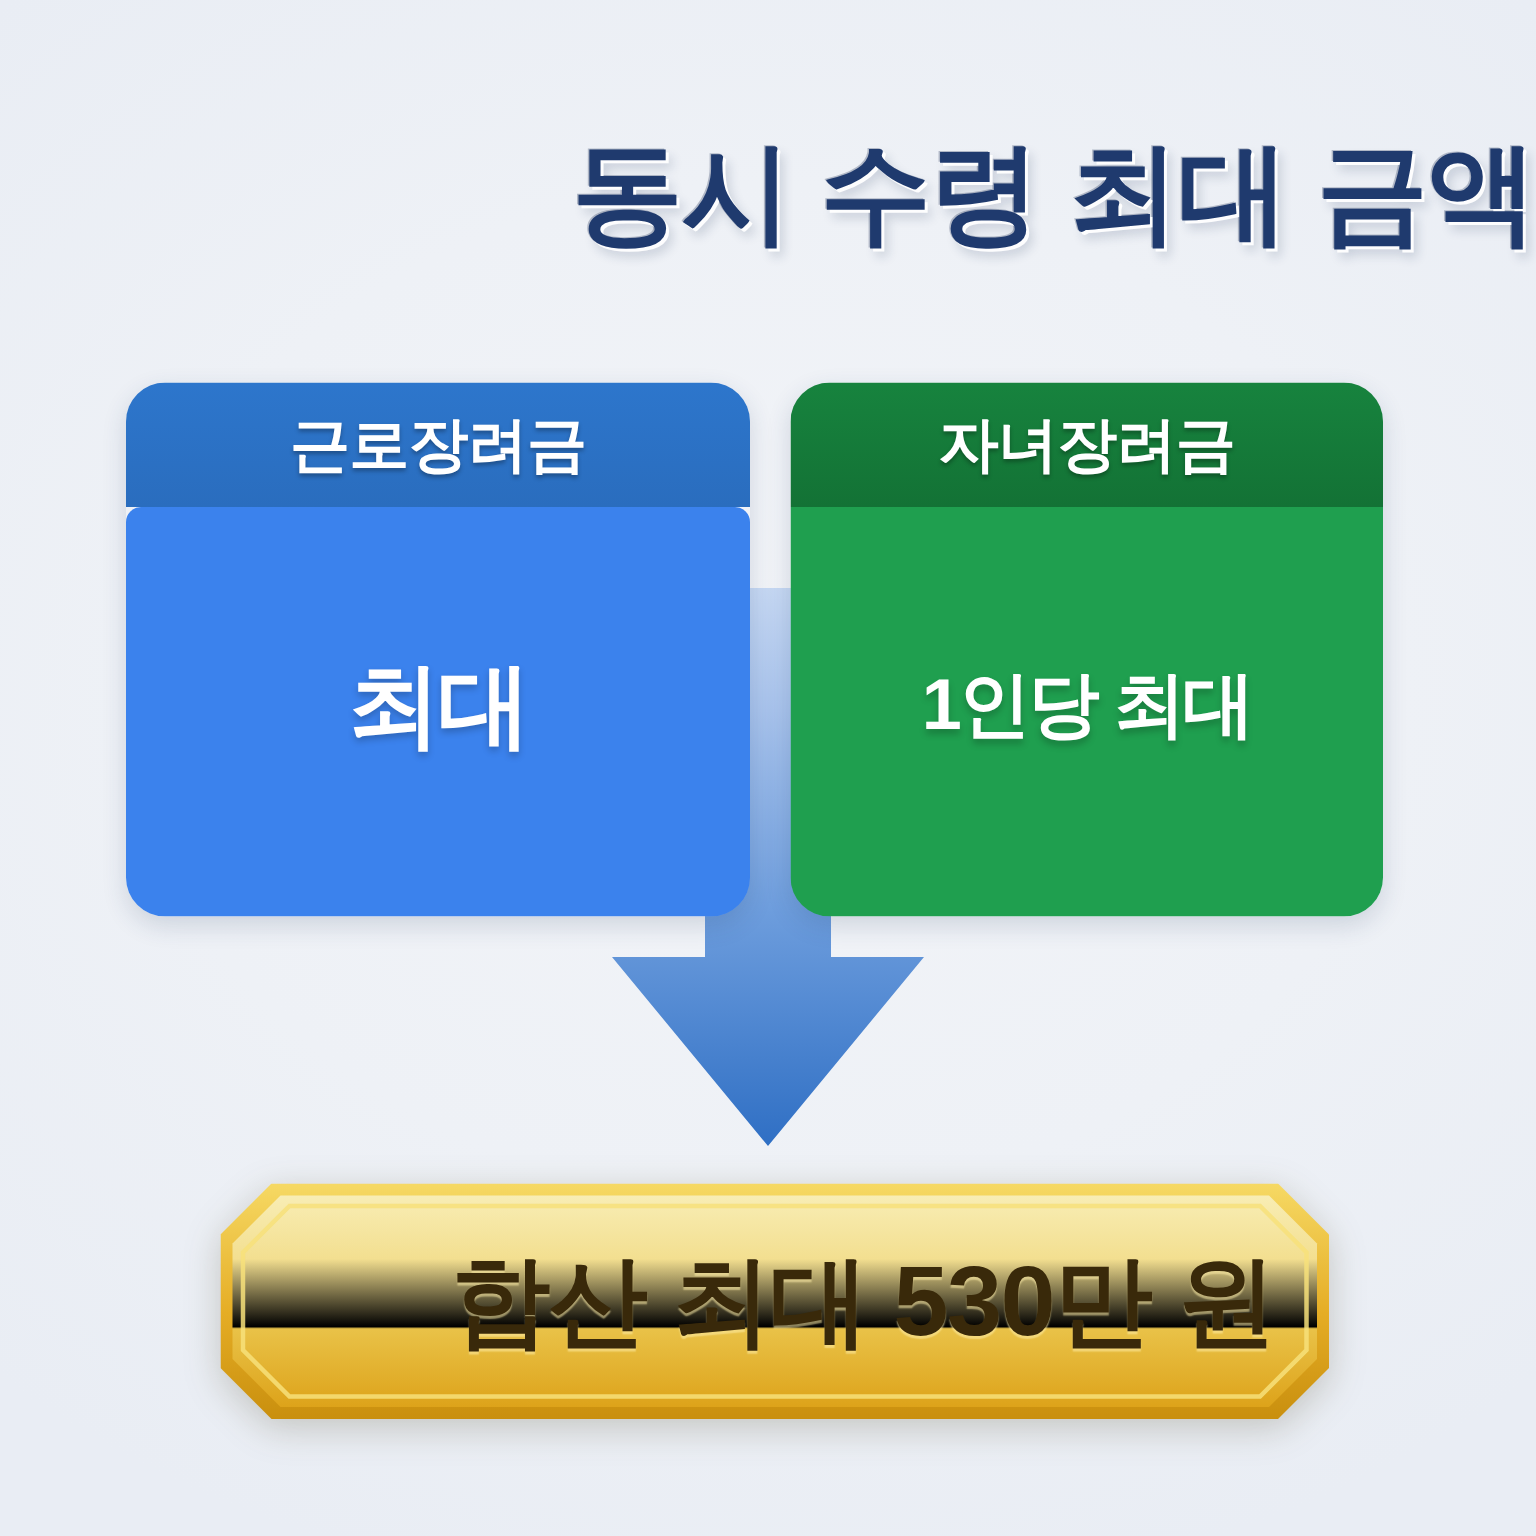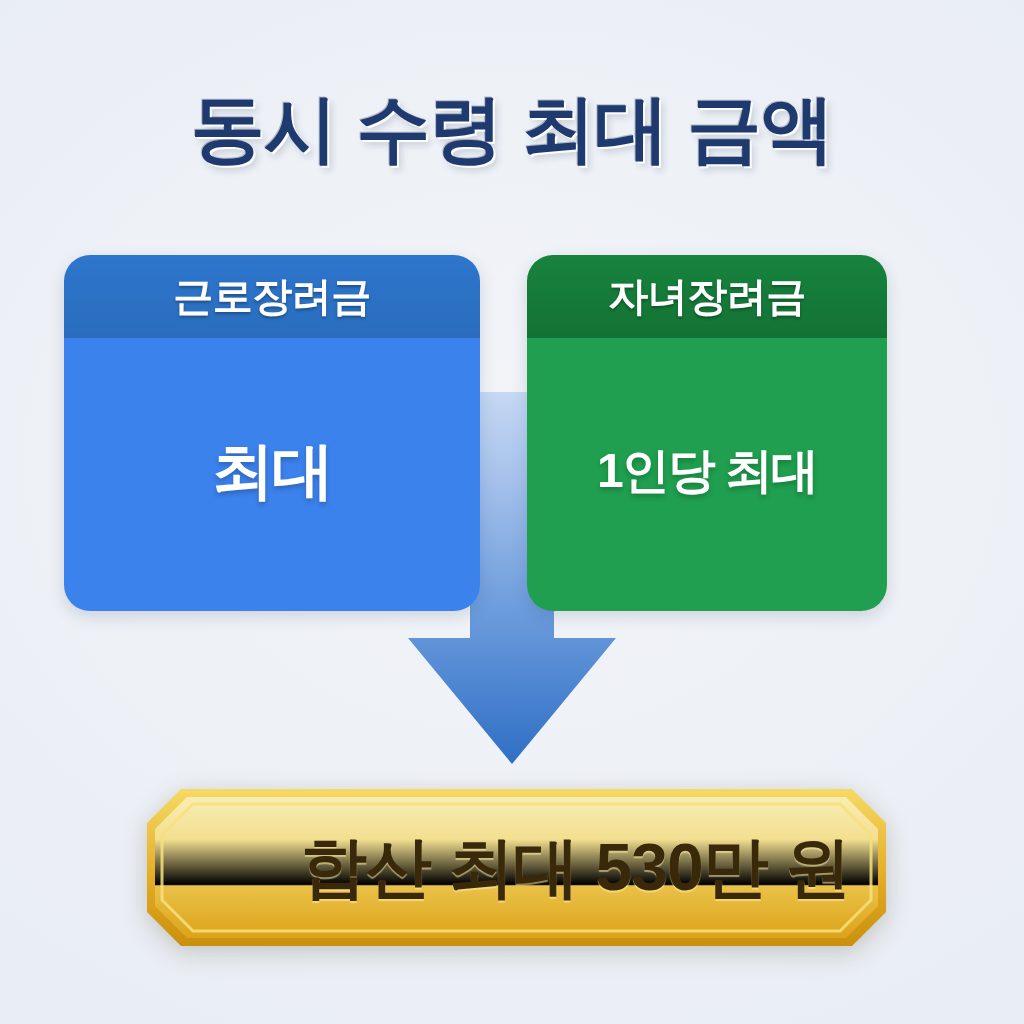--- a/index.html
+++ b/index.html
@@ -23,21 +23,21 @@
       radial-gradient(ellipse 75% 60% at 50% 45%, #f2f4f8 0%, #eef1f6 55%, #e9edf4 100%);
     overflow: hidden;
   }
 
   
   .title {
     position: absolute;
     left: 0;
     top: 92px;
     width: 1024px;
-    text-align: center;
+    text-align: right;
     font-size: 74px;
     line-height: 1.0;
     font-weight: 900;
     letter-spacing: -1px;
     color: #1f3a6e;
     text-shadow:
        2px 2px 0 rgba(255,255,255,0.95),
       -1px -1px 0 rgba(20,40,80,0.28),
        4px 5px 7px rgba(30,50,90,0.18);
     white-space: nowrap;
@@ -59,22 +59,22 @@
     position: absolute;
     top: 255px;
     height: 356px;
     border-radius: 26px;
     overflow: hidden;
     z-index: 3;
     box-shadow: 0 6px 16px rgba(40,60,100,0.16);
     display: flex;
     flex-direction: column;
   }
-  .card-blue  { left: 64px;  width: 416px; justify-content: center; }
-  .card-green { left: 527px; width: 360px; }
+  .card-blue  { left: 84px;  width: 416px; justify-content: center; }
+  .card-green { left: 527px; width: 395px; }
 
   .card-head {
     height: 83px;
     display: flex;
     align-items: center;
     justify-content: center;
     font-size: 40px;
     font-weight: 900;
     letter-spacing: -0.5px;
     color: #ffffff;
@@ -86,21 +86,21 @@
 
   .card-body {
     flex: 1;
     display: flex;
     flex-direction: column;
     align-items: center;
     justify-content: center;
     gap: 2px;
     padding-bottom: 6px;
   }
-  .card-blue  .card-body { background: #3b82ed; }
+  .card-blue  .card-body { background: #3b82ed; border-radius: 10px; }
   .card-green .card-body { background: #1f9f4f; }
 
   .card-line {
     font-size: 62px;
     line-height: 1.13;
     font-weight: 900;
     letter-spacing: -2px;
     color: #ffffff;
     text-shadow: 0 3px 5px rgba(0,0,0,0.22);
     white-space: nowrap;

